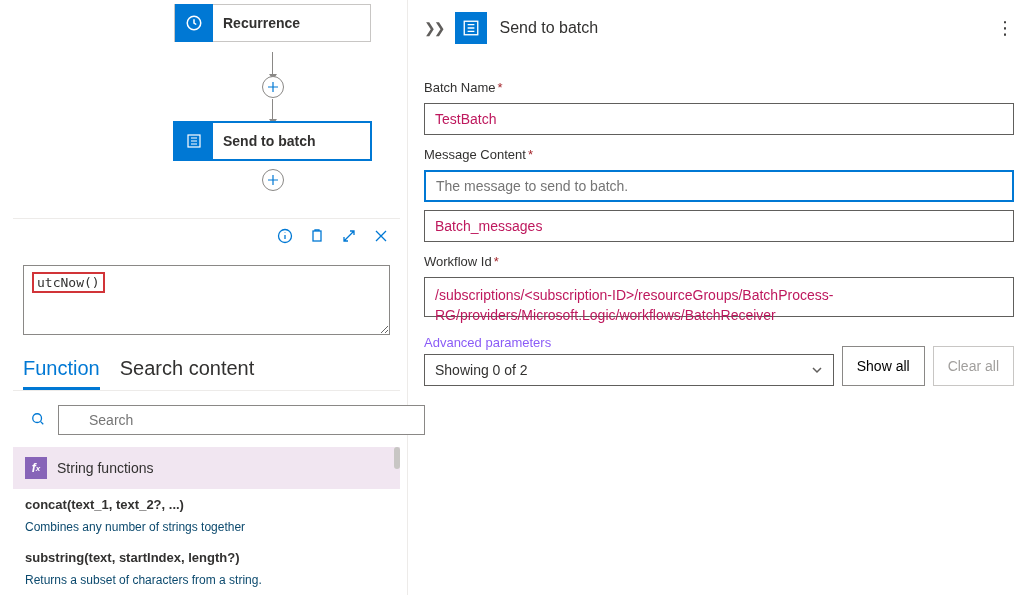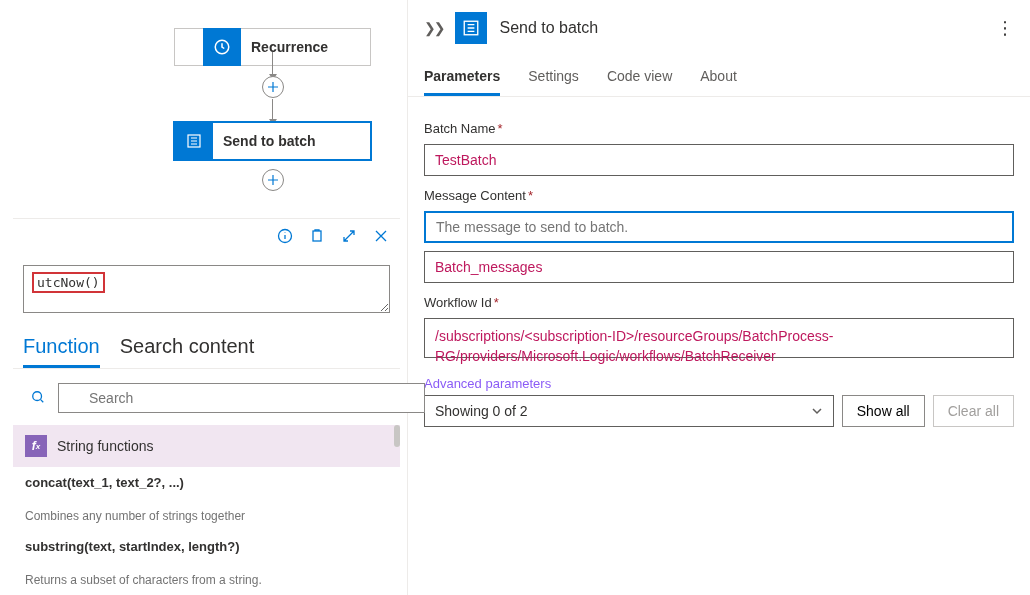--- a/index.html
+++ b/index.html
@@ -136,21 +136,21 @@
       background: #8764b8;
       color: #fff;
       display: flex; align-items: center; justify-content: center;
       font-style: italic;
       font-size: 12px;
       font-weight: 600;
     }
     .category-title { font-size: 14px; color: #323130; font-weight: 400; }
     .func-item { padding: 8px 12px; }
     .func-sig { font-weight: 600; font-size: 13px; }
-    .func-desc { color: #737373; font-size: 12px; margin-top: 19px; }
+    .func-desc { color: #0c4a6e; font-size: 12px; margin-top: 8px; }
     .scroll-indicator {
       position: absolute;
       right: 0;
       top: 0;
       width: 6px;
       height: 22px;
       background: #c8c6c4;
       border-radius: 3px;
     }
 
@@ -214,36 +214,36 @@
       border: 1px solid #605e5c;
       height: 32px;
       display: flex;
       align-items: center;
       justify-content: space-between;
       padding: 0 10px;
       font-size: 14px;
       cursor: pointer;
     }
     .btn {
-      height: 32px;
+      height: 40px;
       border: 1px solid #8a8886;
       background: #fff;
       padding: 0 14px;
       font-size: 14px;
       cursor: pointer;
     }
     .btn.disabled { color: #a19f9d; border-color: #c8c6c4; cursor: default; }
     svg { display: block; }
   </style>
 </head>
 <body>
 
 <div class="left-panel">
   <div class="canvas">
-    <div class="node" style="top:28px; left:174px;padding-left:28px;">
+    <div class="node" style="top:4px; left:174px;">
       <div class="node-icon">
         <svg width="18" height="18" viewBox="0 0 24 24" fill="none" stroke="#fff" stroke-width="2">
             <circle cx="12" cy="12" r="9"></circle>
             <path d="M12 7v5l3 2"></path>
           </svg>
       </div>
       <span class="node-label">Recurrence</span>
     </div>
     <div class="connector-line" style="top:52px; height:23px;"></div>
     <div class="plus-circle" style="top:76px;">
@@ -331,26 +331,20 @@
   <div class="panel-header">
     <span class="collapse-icon">❯❯</span>
     <div class="header-icon-box">
       <svg width="18" height="18" viewBox="0 0 16 16" fill="none" stroke="#fff" stroke-width="1.2">
           <rect x="2" y="2" width="12" height="12"></rect>
           <path d="M5 5h6M5 8h6M5 11h6"></path>
         </svg>
     </div>
     <div class="panel-title">Send to batch</div>
     <span class="more-icon">⋮</span>
-  </div>
-  <div class="panel-tabs">
-    <div class="panel-tab active">Parameters</div>
-    <div class="panel-tab">Settings</div>
-    <div class="panel-tab">Code view</div>
-    <div class="panel-tab">About</div>
   </div>
   <div class="form-area">
     <div class="field-label"><span>Batch Name</span><span class="req">*</span></div>
     <input class="field-input" value="TestBatch" style="">
 
     <div class="field-label"><span>Message Content</span><span class="req">*</span></div>
     <input class="field-input focused" placeholder="The message to send to batch." style="">
 
     <input class="field-input" value="Batch_messages" style="">
 

